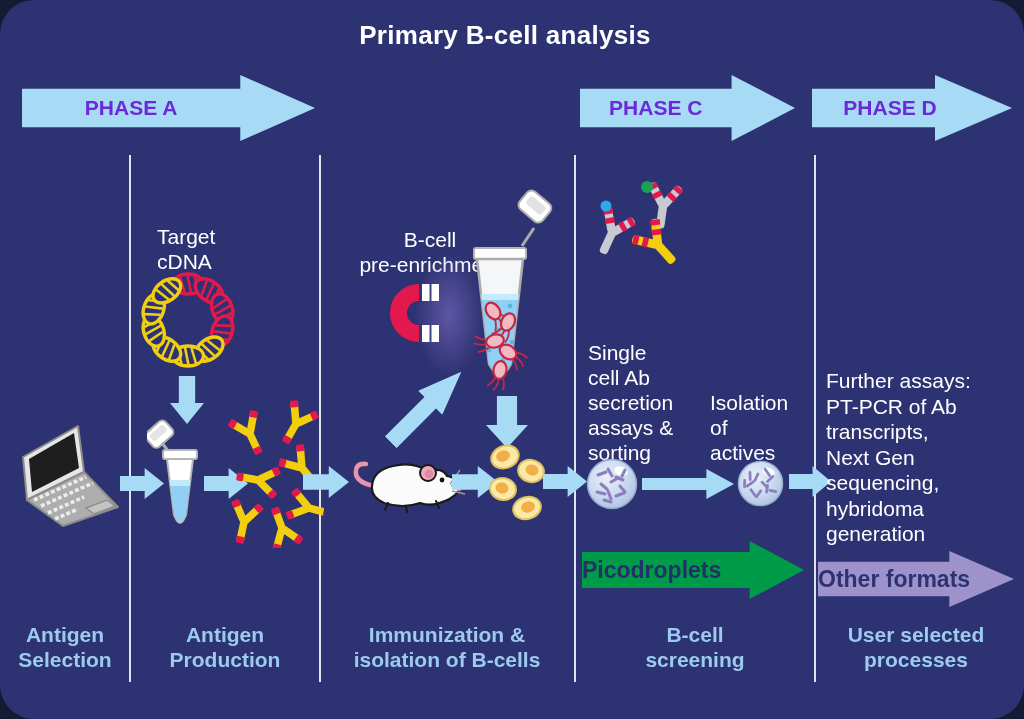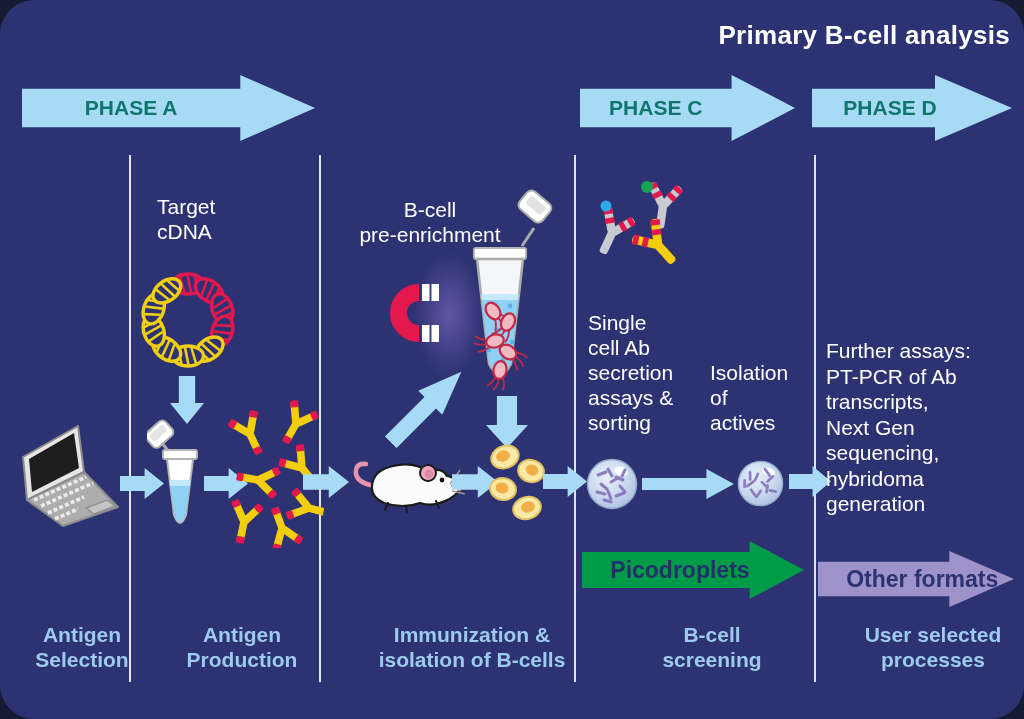--- a/index.html
+++ b/index.html
@@ -1,35 +1,35 @@
 <!DOCTYPE html>
 <html><head>
 <meta charset="utf-8">
 <style>
   html,body{margin:0;padding:0;background:#161A33;}
   .stage{position:absolute;left:0;top:0;width:1024px;height:719px;background:#2D3272;
          border-radius:34px;overflow:hidden;font-family:"Liberation Sans",sans-serif;}
   .abs{position:absolute;}
-  .title{position:absolute;top:20px;left:0;right:14px;text-align:right;color:#FFFFFF;
+  .title{position:absolute;top:20px;left:0;right:14px;text-align:center;color:#FFFFFF;
          font-size:26px;font-weight:bold;letter-spacing:.3px;}
   .phase{position:absolute;top:75px;height:66px;background:#A7DAF5;display:flex;align-items:center;
          clip-path:polygon(0 21%,var(--b) 21%,var(--b) 0,100% 50%,var(--b) 100%,var(--b) 79%,0 79%);}
-  .phase span{display:block;width:var(--b);text-align:center;color:#0f766e;font-weight:bold;font-size:21px;}
+  .phase span{display:block;width:var(--b);text-align:center;color:#6d28d9;font-weight:bold;font-size:21px;}
   .vline{position:absolute;top:155px;height:527px;width:2px;background:#E9ECF6;opacity:.95;}
-  .note{position:absolute;color:#FFFFFF;font-size:21px;line-height:25px;white-space:pre-line;}
+  .note{position:absolute;color:#FFFFFF;font-size:21px;line-height:25px;white-space:pre-line;margin-top:30px;}
   .collabel{position:absolute;top:622px;color:#9CCBEE;font-weight:bold;font-size:21px;line-height:25px;
-            text-align:center;white-space:pre-line;padding-left:17px;}
+            text-align:center;white-space:pre-line;}
   .fa{position:absolute;background:#A7DAF5;
       clip-path:polygon(0 26%,56% 26%,56% 0,100% 50%,56% 100%,56% 74%,0 74%);}
   .fa-long{clip-path:polygon(0 30%,70% 30%,70% 0,100% 50%,70% 100%,70% 70%,0 70%);}
   .fa-down{position:absolute;background:#A7DAF5;
       clip-path:polygon(26% 0,74% 0,74% 56%,100% 56%,50% 100%,0 56%,26% 56%);}
   .bigarrow{position:absolute;display:flex;align-items:center;
       clip-path:polygon(0 19%,var(--b) 19%,var(--b) 0,100% 50%,var(--b) 100%,var(--b) 81%,0 81%);}
-  .bigarrow span{display:block;width:var(--b);text-align:right;font-weight:bold;font-size:23px;color:#233069;}
+  .bigarrow span{display:block;width:var(--b);text-align:left;font-weight:bold;font-size:23px;color:#233069;}
   .bigarrow.purple span{width:92%;}
   .glow{position:absolute;background:radial-gradient(closest-side,rgba(130,110,200,.60),rgba(130,110,200,0));}
 </style>
 </head>
 <body>
 
 <div class="stage">
 
   <div class="title">Primary B-cell analysis</div>
 
@@ -343,20 +343,20 @@
 generation</div>
 
   <div class="bigarrow purple" style="left:818px;top:551px;width:196px;height:56px;background:#9D93CA;--b:67%">
     <span style="color:#2D3272">Other formats</span>
   </div>
 
   <div class="collabel" style="left:0;width:130px">Antigen
 Selection</div>
   <div class="collabel" style="left:140px;width:170px">Antigen
 Production</div>
-  <div class="collabel" style="left:330px;width:250px">Immunization &amp;
+  <div class="collabel" style="left:322px;width:250px">Immunization &amp;
 isolation of B-cells</div>
   <div class="collabel" style="left:580px;width:230px">B-cell
 screening</div>
   <div class="collabel" style="left:806px;width:220px">User selected
 processes</div>
 
 </div>
 
 </body></html>

